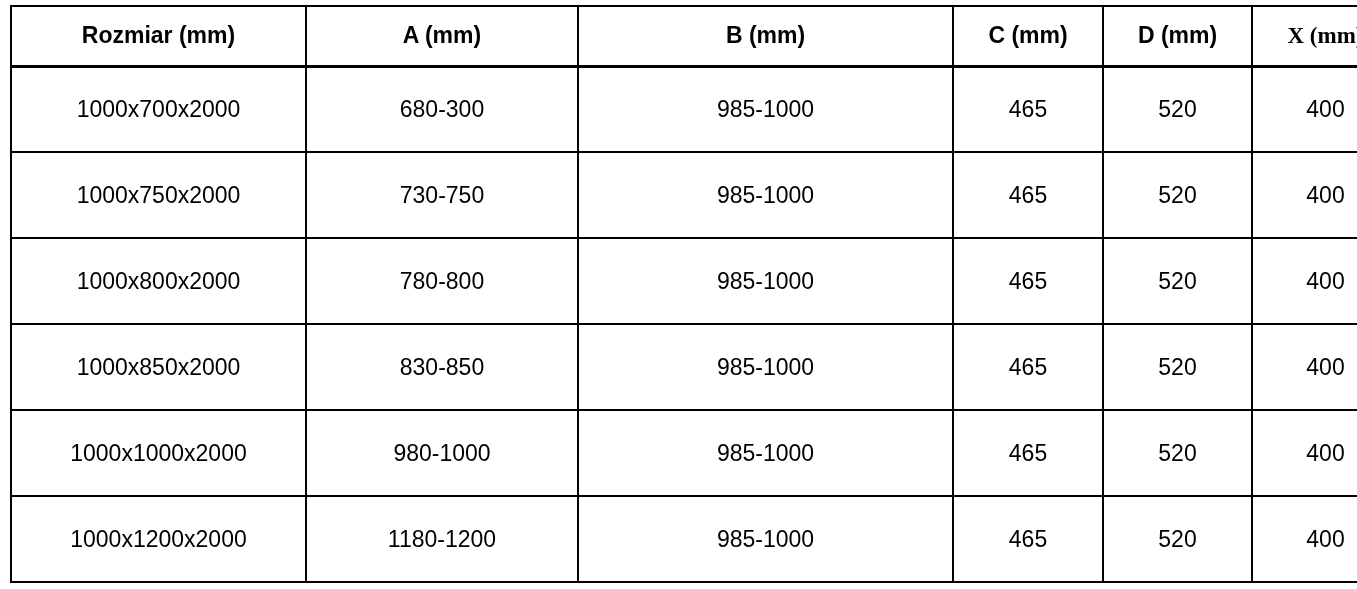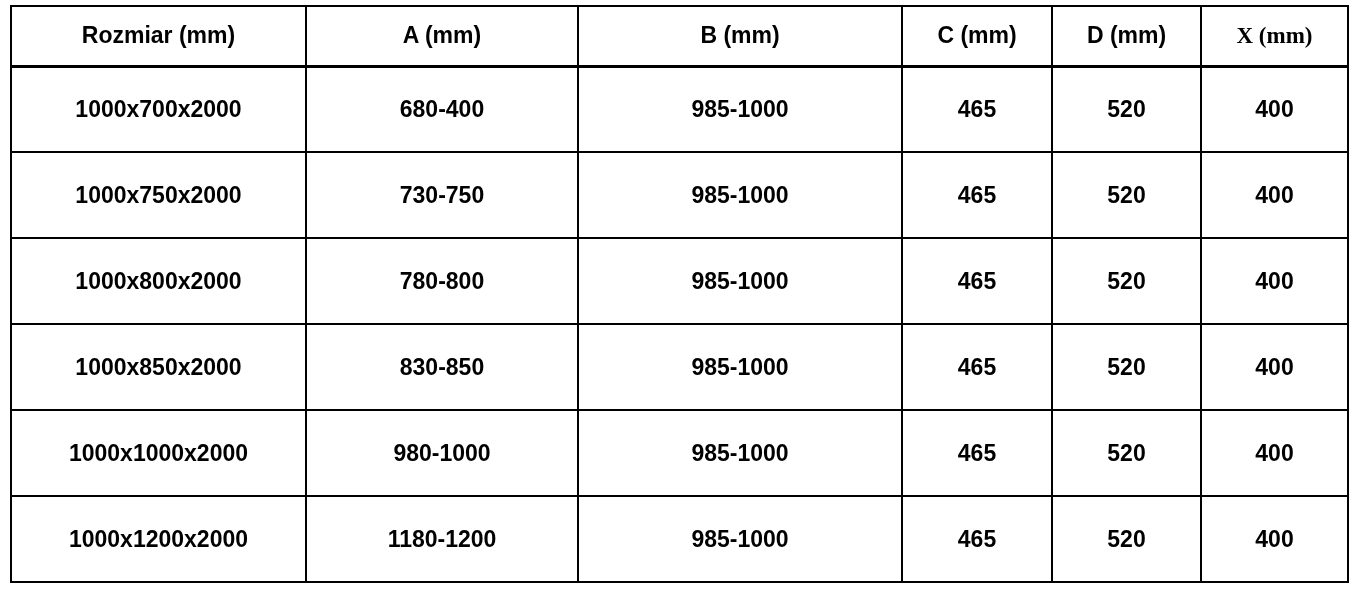--- a/index.html
+++ b/index.html
@@ -35,26 +35,26 @@
     padding: 0 4px;
     background: #ffffff;
   }
   .spec-table thead th {
     font-weight: bold;
     height: 60px;
     border-bottom-width: 3px;
   }
   .spec-table tbody td {
     height: 63px;
-    font-weight: bold;
+    font-weight: normal;
   }
   
   .col-rozmiar { width: 295px; }
   .col-a       { width: 272px; margin-top: 14px; }
-  .col-b       { width: 324px; }
+  .col-b       { width: 375px; }
   .col-c       { width: 150px; }
   .col-d       { width: 149px; }
   .col-x       { width: 147px; font-family: Liberation Serif, serif; }
 </style>
 </head>
 <body>
 
 <div class="page">
   <table class="spec-table">
     <thead>
@@ -63,21 +63,21 @@
         <th class="col-a">A (mm)</th>
         <th class="col-b">B (mm)</th>
         <th class="col-c">C (mm)</th>
         <th class="col-d">D (mm)</th>
         <th class="col-x">X (mm)</th>
       </tr>
     </thead>
     <tbody>
       <tr>
         <td>1000x700x2000</td>
-        <td>680-400</td>
+        <td>680-300</td>
         <td>985-1000</td>
         <td>465</td>
         <td>520</td>
         <td>400</td>
       </tr>
       <tr>
         <td>1000x750x2000</td>
         <td>730-750</td>
         <td>985-1000</td>
         <td>465</td>

